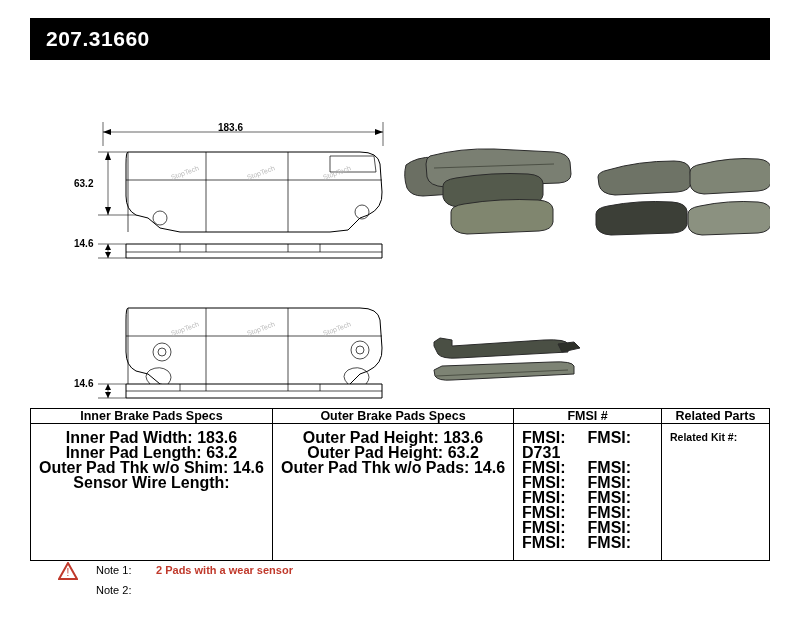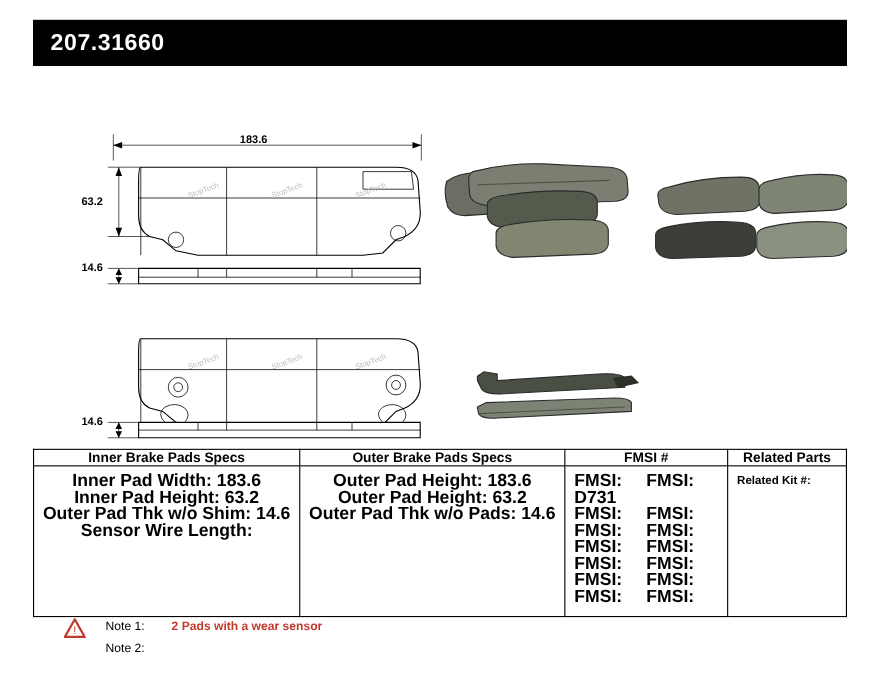--- a/index.html
+++ b/index.html
@@ -254,21 +254,21 @@
     </tr>
     <tr>
 
       <td>
         <div class="cell-body">
           <div class="spec-row">
             <span>Inner Pad Width:</span>
             <span class="val">183.6</span>
           </div>
           <div class="spec-row">
-            <span>Inner Pad Height:</span>
+            <span>Inner Pad Length:</span>
             <span class="val">63.2</span>
           </div>
           <div class="spec-row">
             <span>Outer Pad Thk w/o Shim:</span>
             <span class="val">14.6</span>
           </div>
           <div class="spec-row">
             <span>Sensor Wire Length:</span>
             <span class="val"></span>
           </div>

